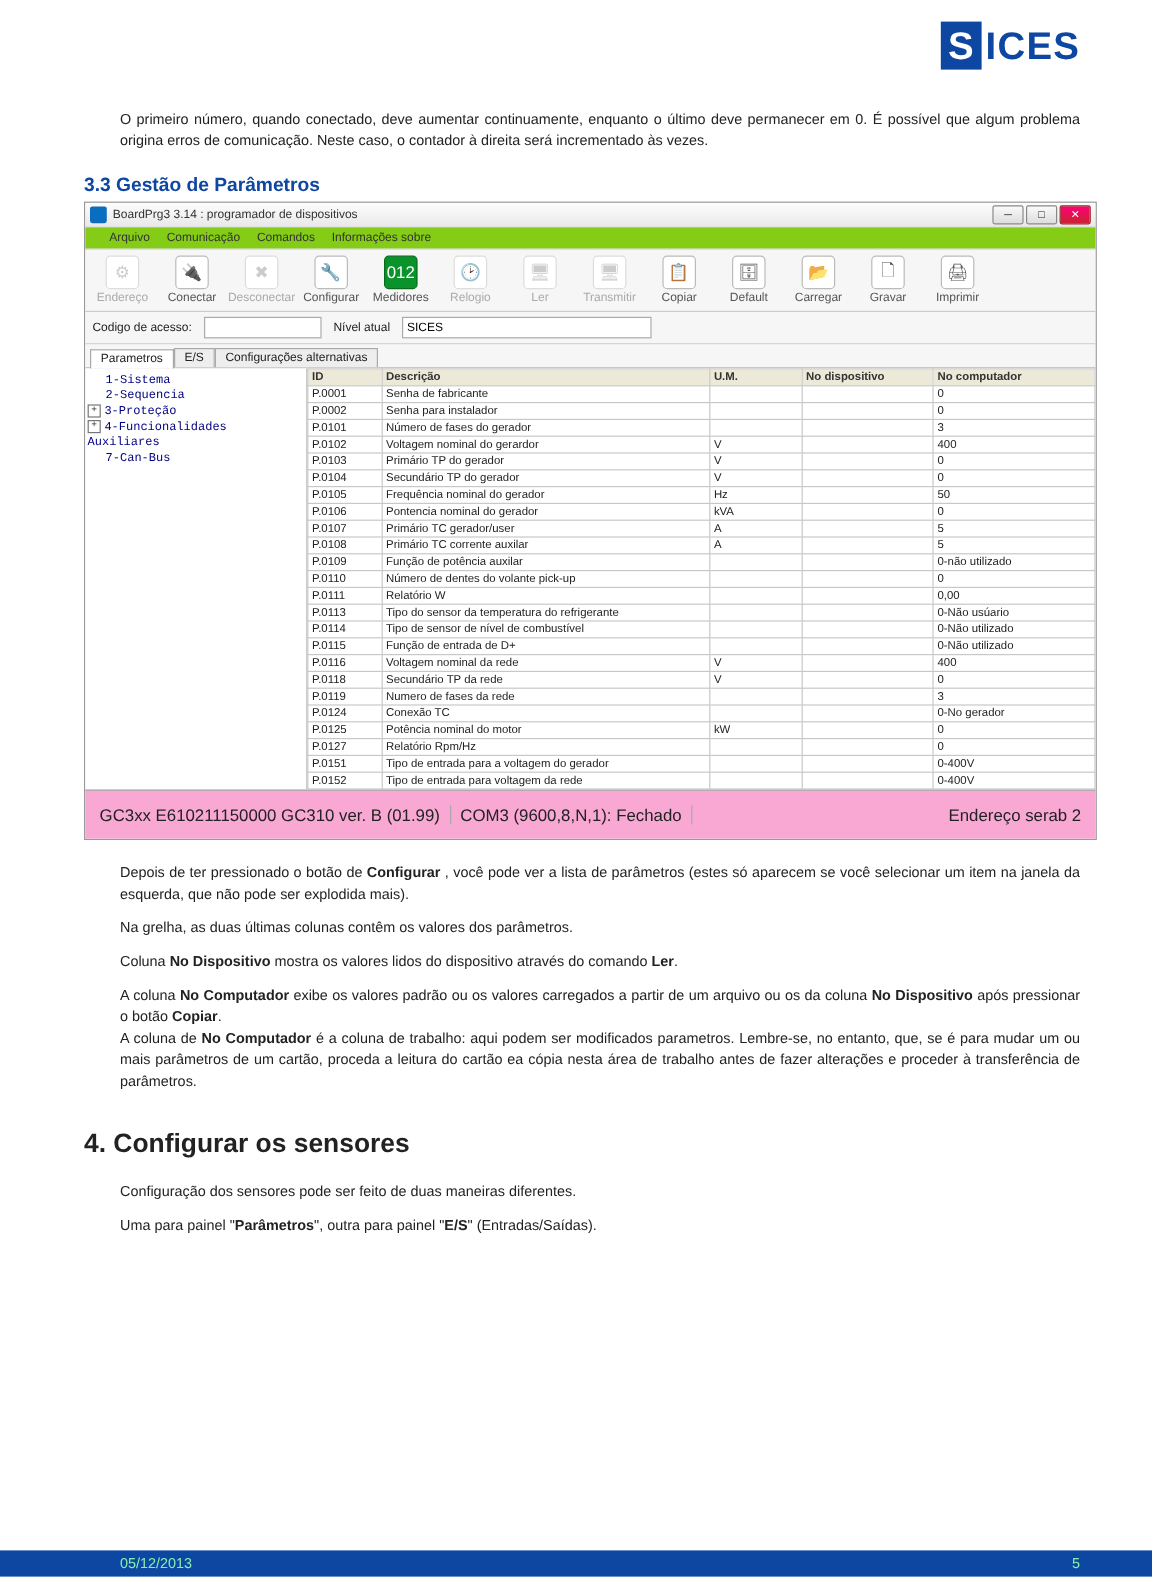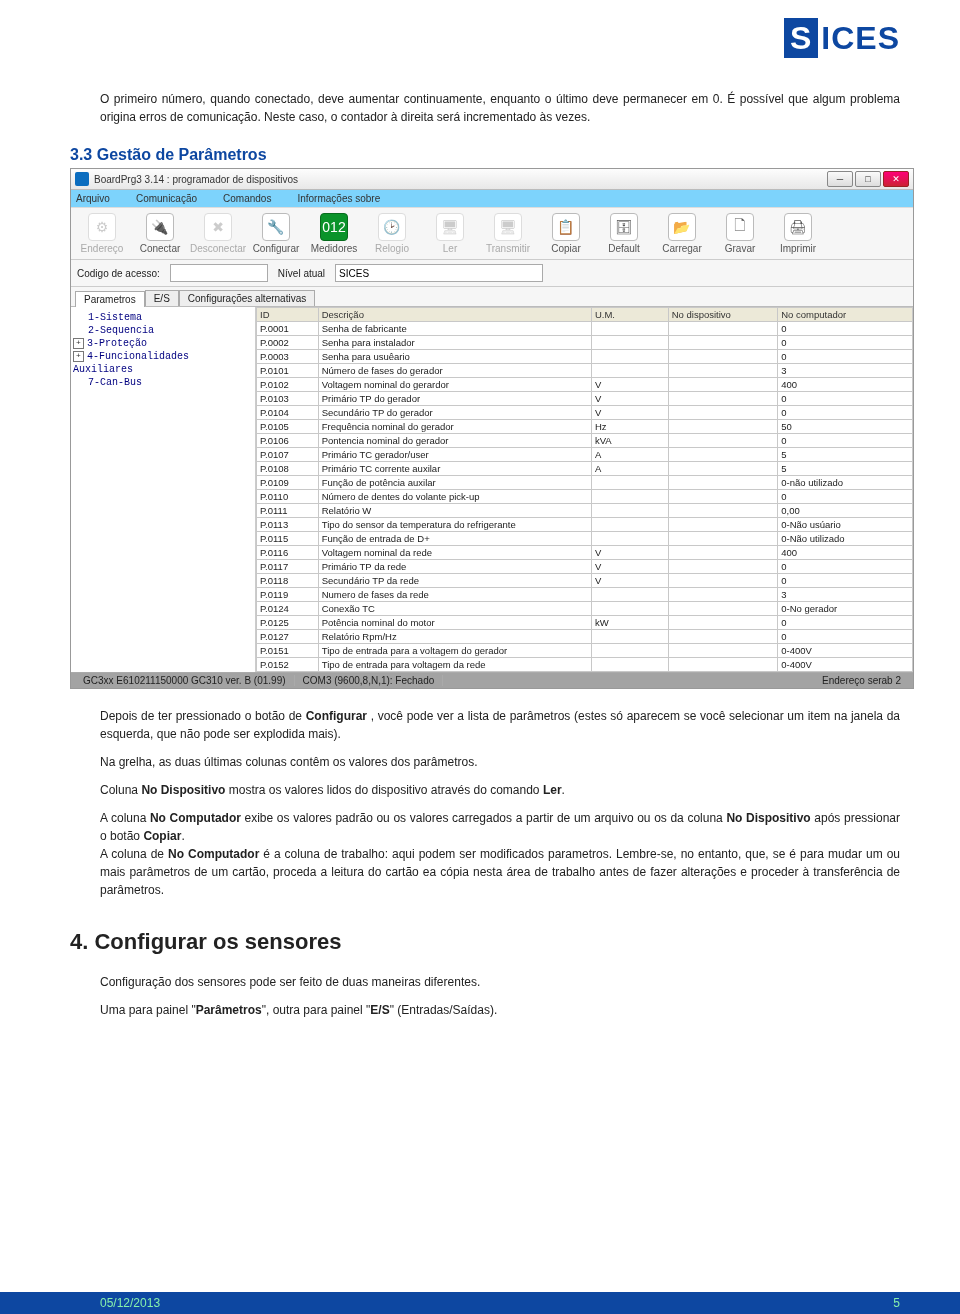--- a/index.html
+++ b/index.html
@@ -8,47 +8,47 @@
 .logo .s{background:#0d47a1;color:#fff;padding:2px 6px;margin-right:3px}
 .intro{margin-top:70px;line-height:1.5;text-align:justify}
 h3{color:#0d47a1;font-size:16px;font-weight:bold;margin:20px 0 4px -30px}
 .app{border:1px solid #999;background:#f4f4f4;font-size:10px;width:842px;margin-left:-30px;overflow:hidden}
 .titlebar{background:linear-gradient(#fdfdfd,#e8e8e8);border-bottom:1px solid #bbb;display:flex;align-items:center;padding:2px 4px}
 .titlebar .ico{width:14px;height:14px;background:#0b6dbf;border-radius:2px;margin-right:5px}
 .titlebar .t{flex:1;color:#333}
 .winbtns{display:flex;gap:2px}
 .winbtn{width:24px;height:14px;border:1px solid #888;background:linear-gradient(#fafafa,#ddd);display:flex;align-items:center;justify-content:center;font-size:9px;border-radius:2px}
 .winbtn.close{background:linear-gradient(#f07,#c23);color:#fff;border-color:#922}
-.menubar{background:#7dd3fc;padding:3px 5px;border-bottom:1px solid #ddd;display:flex;gap:26px;color:#333}
+.menubar{background:#84cc16;padding:3px 20px;border-bottom:1px solid #ddd;display:flex;gap:14px;color:#333}
 .toolbar{background:#f6f6f6;border-bottom:1px solid #ccc;display:flex;flex-wrap:wrap;padding:3px 2px}
 .tbtn{display:flex;flex-direction:column;align-items:center;width:58px;padding:2px 0;color:#555}
 .tbtn .ic{width:26px;height:26px;border:1px solid #bbb;border-radius:4px;background:#fff;display:flex;align-items:center;justify-content:center;font-size:14px;margin-bottom:2px}
 .tbtn.disabled{color:#aaa}
 .tbtn.disabled .ic{border-color:#ddd;color:#ccc}
 .tbtn.active .ic{background:#0a932a;color:#fff;border-color:#086c1e}
 .row2{background:#f6f6f6;border-bottom:1px solid #ccc;padding:4px 6px;display:flex;align-items:center;gap:10px}
 .row2 input{border:1px solid #aaa;height:16px;padding:0 3px;font-size:10px}
 .tabs{background:#f6f6f6;border-bottom:1px solid #bbb;padding:3px 4px 0;display:flex;gap:0}
 .tab{border:1px solid #aaa;border-bottom:none;padding:2px 8px;background:#eee;font-size:10px}
 .tab.active{background:#fff;position:relative;top:1px}
 .panes{display:flex;background:#fff}
 .tree{width:180px;border-right:1px solid #ccc;padding:4px 2px;font-family:'Courier New',monospace;font-size:10px;line-height:1.3;color:#000080}
 .tree .node::before{content:"";display:inline-block;width:9px;height:9px;border:1px solid #777;margin-right:3px;vertical-align:middle;background:#fff;font-size:8px;line-height:8px;text-align:center}
 .tree .plus::before{content:"+";color:#333}
 .tree .leaf::before{content:"";border:none;width:12px}
 .grid{flex:1}
 table{border-collapse:collapse;width:100%;font-size:9.5px}
 th,td{border:1px solid #c8c8c8;padding:1px 3px;text-align:left;white-space:nowrap;overflow:hidden}
-th{background:#ece9d8;font-weight:normal;color:#333}
+th{background:#ece9d8;font-weight:bold;color:#333}
 td.id{width:42px}
 td.desc{width:210px}
 td.um{width:54px}
 td.disp{width:80px}
 td.comp{width:100px}
-.status{background:#a3a3a3;border-top:1px solid #aaa;display:flex;font-size:10px;padding:2px 4px;gap:0}
+.status{background:#f9a8d4;border-top:1px solid #aaa;display:flex;font-size:14px;padding:12px 4px;gap:0}
 .status span{border-right:1px solid #aaa;padding:0 8px}
 .status span:last-child{border:none;margin-left:auto}
 .bodytext{margin-top:18px;line-height:1.5;text-align:justify}
 .bodytext p{margin:0 0 10px}
 h2{font-size:22px;margin:30px 0 10px -30px}
 .footer{position:absolute;bottom:0;left:0;right:0;background:#0d47a1;color:#86efac;display:flex;justify-content:space-between;padding:4px 60px 4px 100px;font-size:12px}
 </style>
 </head>
 <body>
 
@@ -168,27 +168,20 @@
                 <td class="comp">0</td>
               </tr>
               <tr>
                 <td class="id">P.0002</td>
                 <td class="desc">Senha para instalador</td>
                 <td class="um"></td>
                 <td class="disp"></td>
                 <td class="comp">0</td>
               </tr>
               <tr>
-                <td class="id">P.0003</td>
-                <td class="desc">Senha para usuêario</td>
-                <td class="um"></td>
-                <td class="disp"></td>
-                <td class="comp">0</td>
-              </tr>
-              <tr>
                 <td class="id">P.0101</td>
                 <td class="desc">Número de fases do gerador</td>
                 <td class="um"></td>
                 <td class="disp"></td>
                 <td class="comp">3</td>
               </tr>
               <tr>
                 <td class="id">P.0102</td>
                 <td class="desc">Voltagem nominal do gerardor</td>
                 <td class="um">V</td>
@@ -259,39 +252,39 @@
                 <td class="comp">0,00</td>
               </tr>
               <tr>
                 <td class="id">P.0113</td>
                 <td class="desc">Tipo do sensor da temperatura do refrigerante</td>
                 <td class="um"></td>
                 <td class="disp"></td>
                 <td class="comp">0-Não usúario</td>
               </tr>
               <tr>
+                <td class="id">P.0114</td>
+                <td class="desc">Tipo de sensor de nível de combustível</td>
+                <td class="um"></td>
+                <td class="disp"></td>
+                <td class="comp">0-Não utilizado</td>
+              </tr>
+              <tr>
                 <td class="id">P.0115</td>
                 <td class="desc">Função de entrada de D+</td>
                 <td class="um"></td>
                 <td class="disp"></td>
                 <td class="comp">0-Não utilizado</td>
               </tr>
               <tr>
                 <td class="id">P.0116</td>
                 <td class="desc">Voltagem nominal da rede</td>
                 <td class="um">V</td>
                 <td class="disp"></td>
                 <td class="comp">400</td>
-              </tr>
-              <tr>
-                <td class="id">P.0117</td>
-                <td class="desc">Primário TP da rede</td>
-                <td class="um">V</td>
-                <td class="disp"></td>
-                <td class="comp">0</td>
               </tr>
               <tr>
                 <td class="id">P.0118</td>
                 <td class="desc">Secundário TP da rede</td>
                 <td class="um">V</td>
                 <td class="disp"></td>
                 <td class="comp">0</td>
               </tr>
               <tr>
                 <td class="id">P.0119</td>

